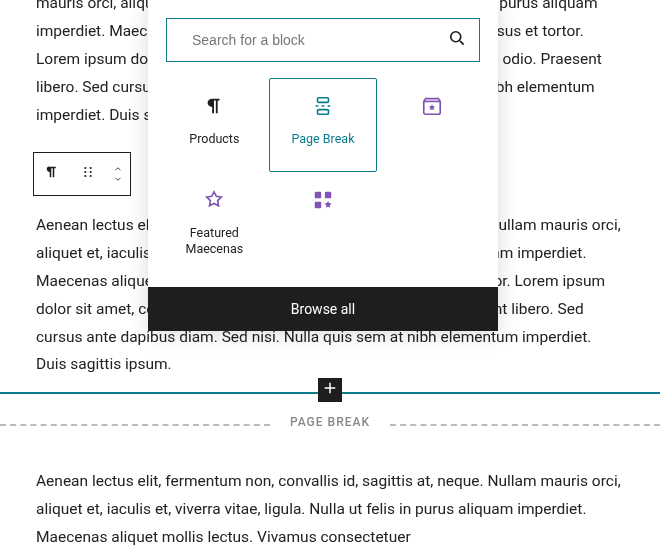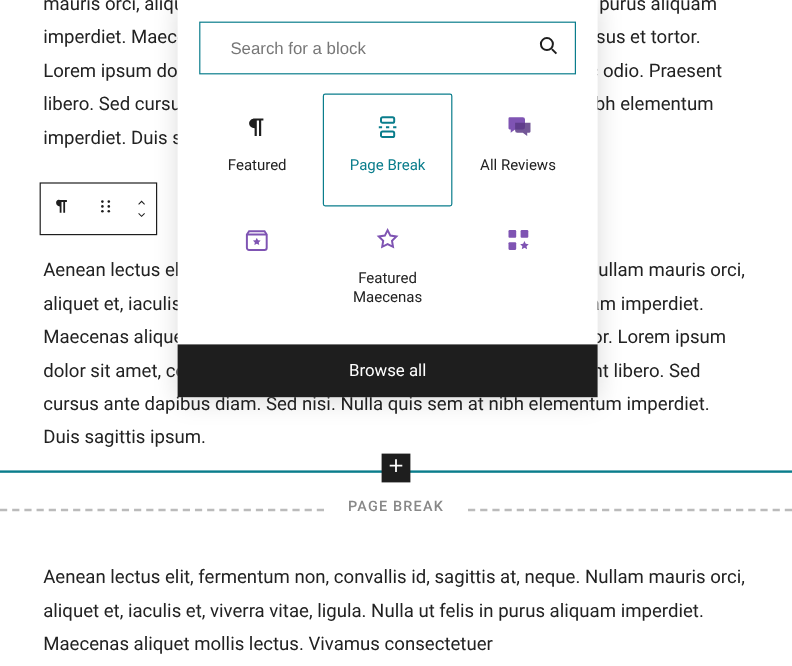--- a/index.html
+++ b/index.html
@@ -225,43 +225,34 @@
   </div>
 
   <div class="block-grid">
 
     <div class="block-item">
       <span class="bi-icon">
         <svg width="22" height="22" viewBox="0 0 24 24">
             <path d="M11 4H18V6H16V20H14V6H12V20H10V13c-2.8 0-5-2-5-4.5S7.2 4 10 4h1Z" fill="#1e1e1e"></path>
           </svg>
       </span>
-      <span class="bi-label">Featured</span>
+      <span class="bi-label">Products</span>
     </div>
 
     <div class="block-item selected">
       <span class="bi-icon">
         <svg width="22" height="22" viewBox="0 0 24 24" fill="none">
             <rect x="6" y="3" width="12" height="5" rx="1.5" stroke="#0a7d8c" stroke-width="1.8"></rect>
             <rect x="6" y="16" width="12" height="5" rx="1.5" stroke="#0a7d8c" stroke-width="1.8"></rect>
             <path d="M4 12h3M10.5 12h3M17 12h3" stroke="#0a7d8c" stroke-width="1.8"></path>
           </svg>
       </span>
       <span class="bi-label">Page Break</span>
     </div>
 
-    <div class="block-item">
-      <span class="bi-icon">
-        <svg width="22" height="22" viewBox="0 0 24 24">
-            <path class="wc-purple" d="M4 3h12a2 2 0 0 1 2 2v7a2 2 0 0 1-2 2H9l-4 3v-3H4a1 1 0 0 1-1-1V4a1 1 0 0 1 1-1Z"></path>
-            <path fill="#5a3a85" d="M9 8h14v8a1 1 0 0 1-1 1h-2v3l-4-3h-5a2 2 0 0 1-2-2V8Z" opacity=".85"></path>
-          </svg>
-      </span>
-      <span class="bi-label">All Reviews</span>
-    </div>
 
     <div class="block-item">
       <span class="bi-icon">
         <svg width="22" height="22" viewBox="0 0 24 24" fill="none">
             <path d="M3 7l2-3h14l2 3v12a2 2 0 0 1-2 2H5a2 2 0 0 1-2-2V7Z" stroke="#7f54b3" stroke-width="1.8"></path>
             <path d="M3 7h18" stroke="#7f54b3" stroke-width="1.8"></path>
             <path class="wc-purple" d="M12 10l1.1 2.2 2.4.3-1.7 1.7.4 2.4-2.2-1.1-2.2 1.1.4-2.4-1.7-1.7 2.4-.3L12 10Z"></path>
           </svg>
       </span>
     </div>

